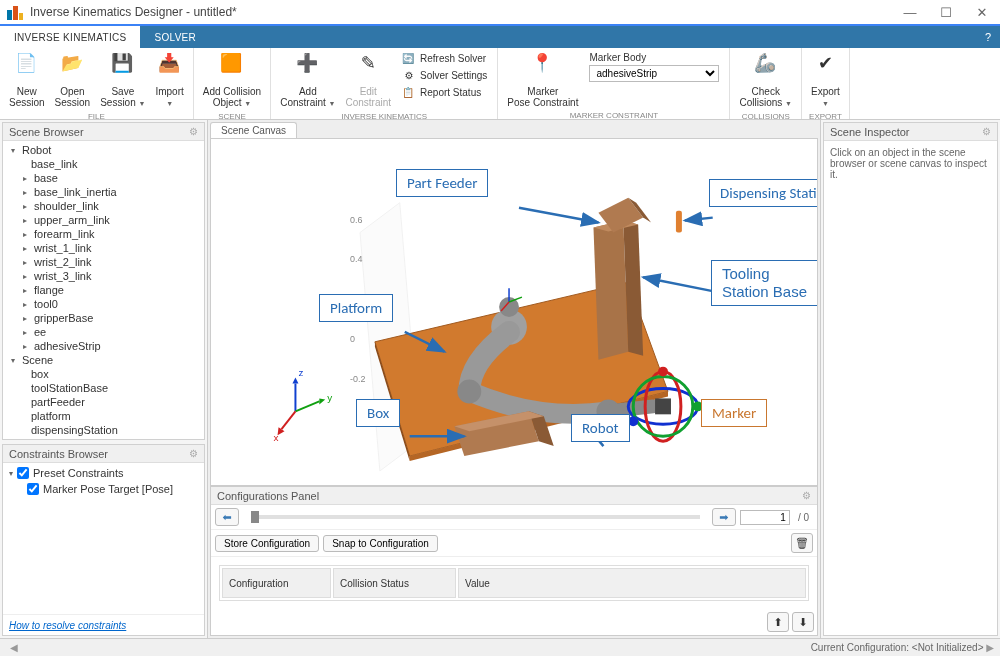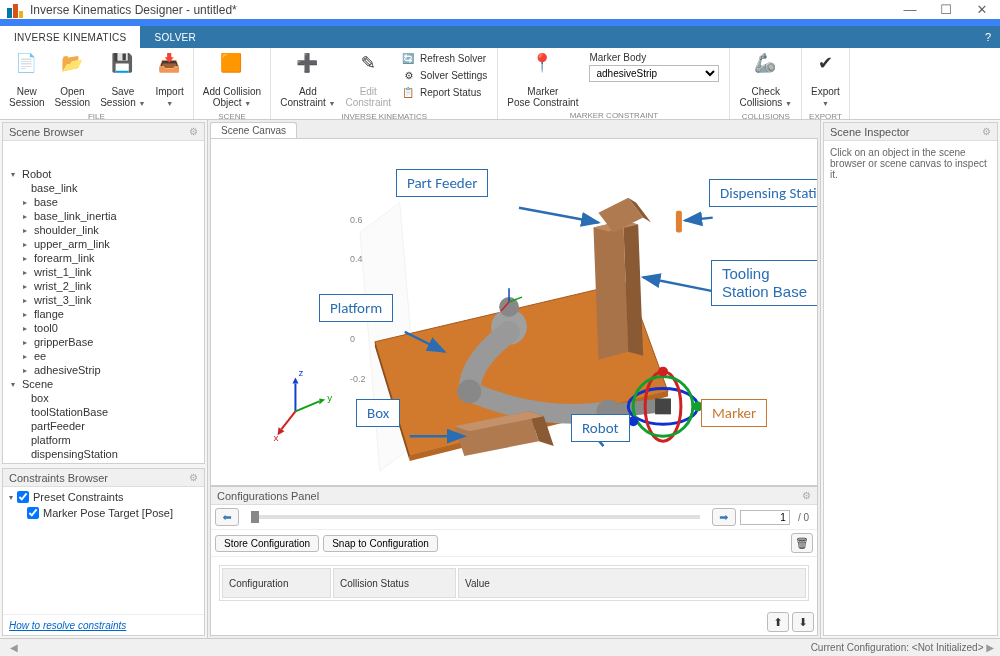--- a/index.html
+++ b/index.html
@@ -1,19 +1,19 @@
 <!DOCTYPE html>
 <html><head>
 <meta charset="utf-8">
 <style>
 * { margin: 0; padding: 0; box-sizing: border-box; font-family: "Segoe UI", Tahoma, sans-serif; }
 body { background: #f0f0f0; font-size: 11px; color: #333; width: 1000px; height: 656px; overflow: hidden; display: flex; flex-direction: column; }
 
 
-.titlebar { height: 26px; background: #fff; display: flex; align-items: center; border-bottom: 7px solid #3b82f6; }
+.titlebar { height: 26px; background: #fff; display: flex; align-items: center; border-bottom: 2px solid #3b82f6; }
 .titlebar .logo { width: 18px; height: 18px; margin: 0 6px; }
 .titlebar .title { flex: 1; font-size: 12px; color: #444; }
 .titlebar .winbtns { display: flex; }
 .titlebar .winbtn { width: 36px; height: 26px; display: flex; align-items: center; justify-content: center; color: #666; font-size: 13px; }
 
 
 .tabstrip { height: 22px; background: #3076a8; display: flex; align-items: stretch; }
 .tabstrip .tab { padding: 0 14px; display: flex; align-items: center; font-size: 10px; color: #fff; letter-spacing: 0.3px; }
 .tabstrip .tab.active { background: #fff; color: #333; }
 .tabstrip .helpicon { margin-left: auto; width: 24px; display: flex; align-items: center; justify-content: center; color: #fff; }
@@ -33,21 +33,21 @@
 .rstack .ico { width: 14px; height: 14px; display: flex; align-items: center; justify-content: center; }
 .markerbody { display: flex; flex-direction: column; padding: 2px 6px; font-size: 10px; }
 .markerbody select { width: 130px; font-size: 10px; margin-top: 2px; border: 1px solid #bbb; padding: 1px 2px; background: #fff; }
 
 
 .mainarea { flex: 1; display: flex; background: #eee; overflow: hidden; }
 
 
 .leftcol { width: 208px; display: flex; flex-direction: column; border-right: 1px solid #ccc; background: #f5f5f5; }
 .panel { display: flex; flex-direction: column; background: #fff; margin: 2px; border: 1px solid #d0d0d0; }
-.panel.scene { flex: 1.6; gap: 24px; }
+.panel.scene { flex: 1.6; }
 .panel.constraints { flex: 1; }
 .panelhdr { height: 18px; background: #f0f0f0; border-bottom: 1px solid #ddd; display: flex; align-items: center; padding: 0 6px; font-size: 11px; color: #555; }
 .panelhdr .gear { margin-left: auto; color: #aaa; font-size: 10px; }
 .panelbody { flex: 1; overflow-y: auto; padding: 2px 0; }
 .tree { font-size: 11px; }
 .tree .node { padding: 1px 0 1px 8px; display: flex; align-items: center; gap: 3px; }
 .tree .node .caret { width: 8px; font-size: 8px; color: #666; }
 .tree .indent1 { padding-left: 28px; }
 .tree .indent1c { padding-left: 20px; }
 .panelft { padding: 4px 6px; border-top: 1px solid #eee; font-style: italic; }

